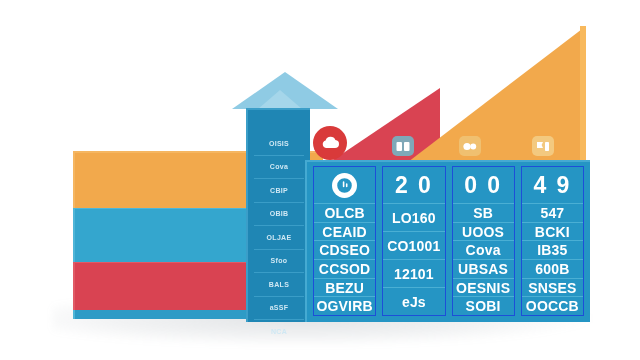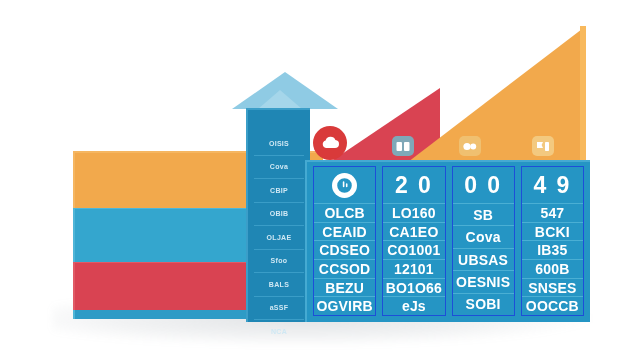--- a/index.html
+++ b/index.html
@@ -313,30 +313,29 @@
       <div class="cell">CEAID</div>
       <div class="cell">CDSEO</div>
       <div class="cell">CCSOD</div>
       <div class="cell">BEZU</div>
       <div class="cell">OGVIRB</div>
     </div>
 
     <div class="col">
       <div class="col-head">2 0</div>
       <div class="cell">LO160</div>
-      <div class="cell">CA1EO</div>
       <div class="cell">CO1001</div>
       <div class="cell">12101</div>
-      <div class="cell">BO1O66</div>
       <div class="cell">eJs</div>
     </div>
 
     <div class="col">
       <div class="col-head">0 0</div>
       <div class="cell">SB</div>
+      <div class="cell">UOOS</div>
       <div class="cell">Cova</div>
       <div class="cell">UBSAS</div>
       <div class="cell">OESNIS</div>
       <div class="cell">SOBI</div>
     </div>
 
     <div class="col">
       <div class="col-head">4 9</div>
       <div class="cell">547</div>
       <div class="cell">BCKI</div>

